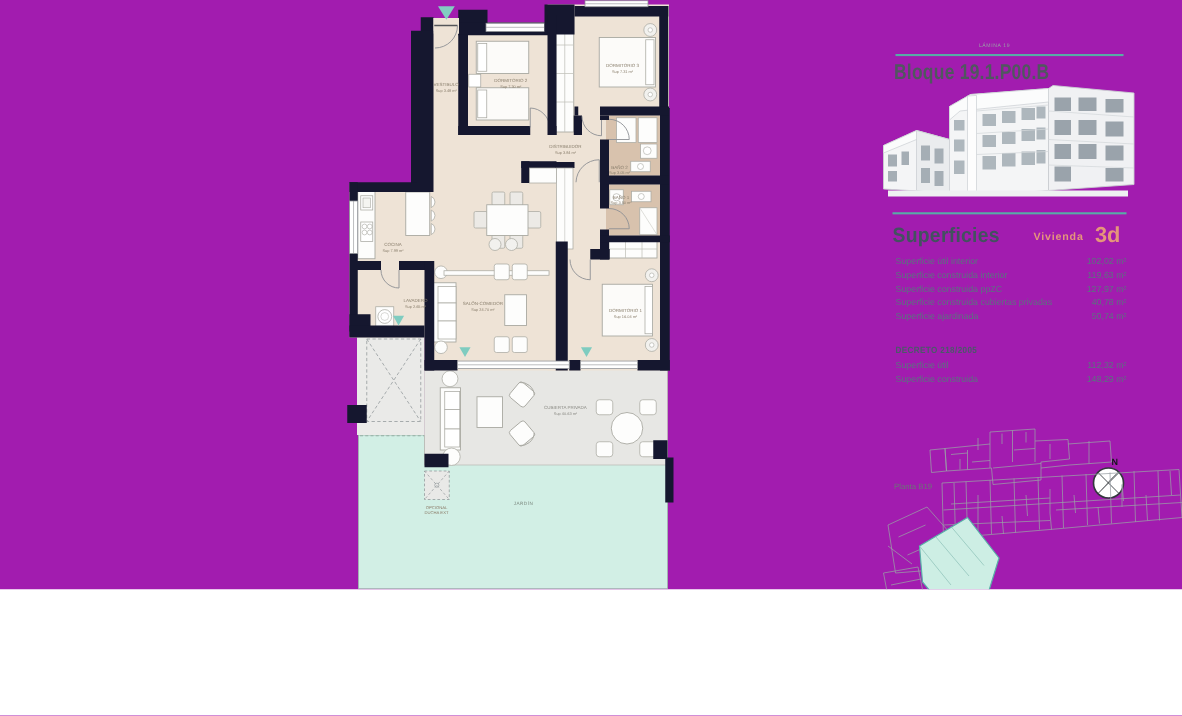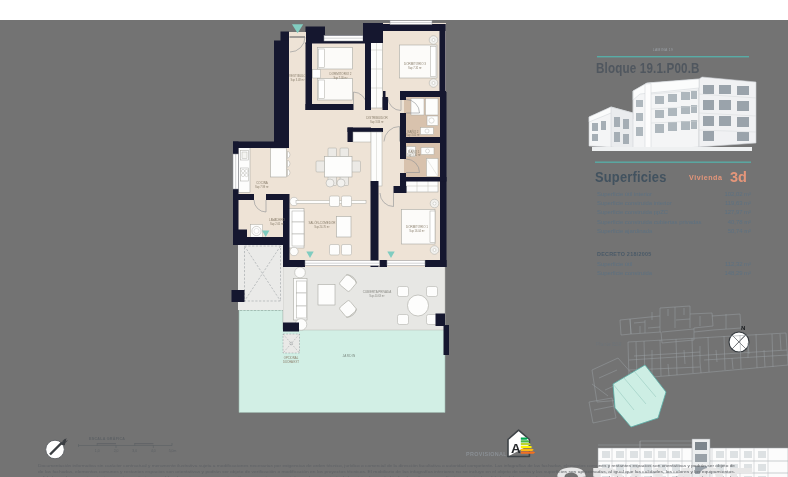--- a/index.html
+++ b/index.html
@@ -1,16 +1,16 @@
 <!DOCTYPE html>
 <html><head>
 <meta charset="utf-8">
 <style>
 html,body{margin:0;padding:0;background:#ffffff;}
-#page{position:relative;width:788px;height:458px;background:#737373;overflow:hidden;font-family:"Liberation Sans",sans-serif;margin-top:20px;}
+#page{position:relative;width:788px;height:393px;background:#a21caf;overflow:hidden;font-family:"Liberation Sans",sans-serif;}
 svg{position:absolute;left:0;top:0;}
 text{font-family:"Liberation Sans",sans-serif;}
 </style>
 </head>
 <body>
 <div id="page">
 <svg width="788" height="477" viewBox="0 0 788 477">
 
 <g id="plan">
 

